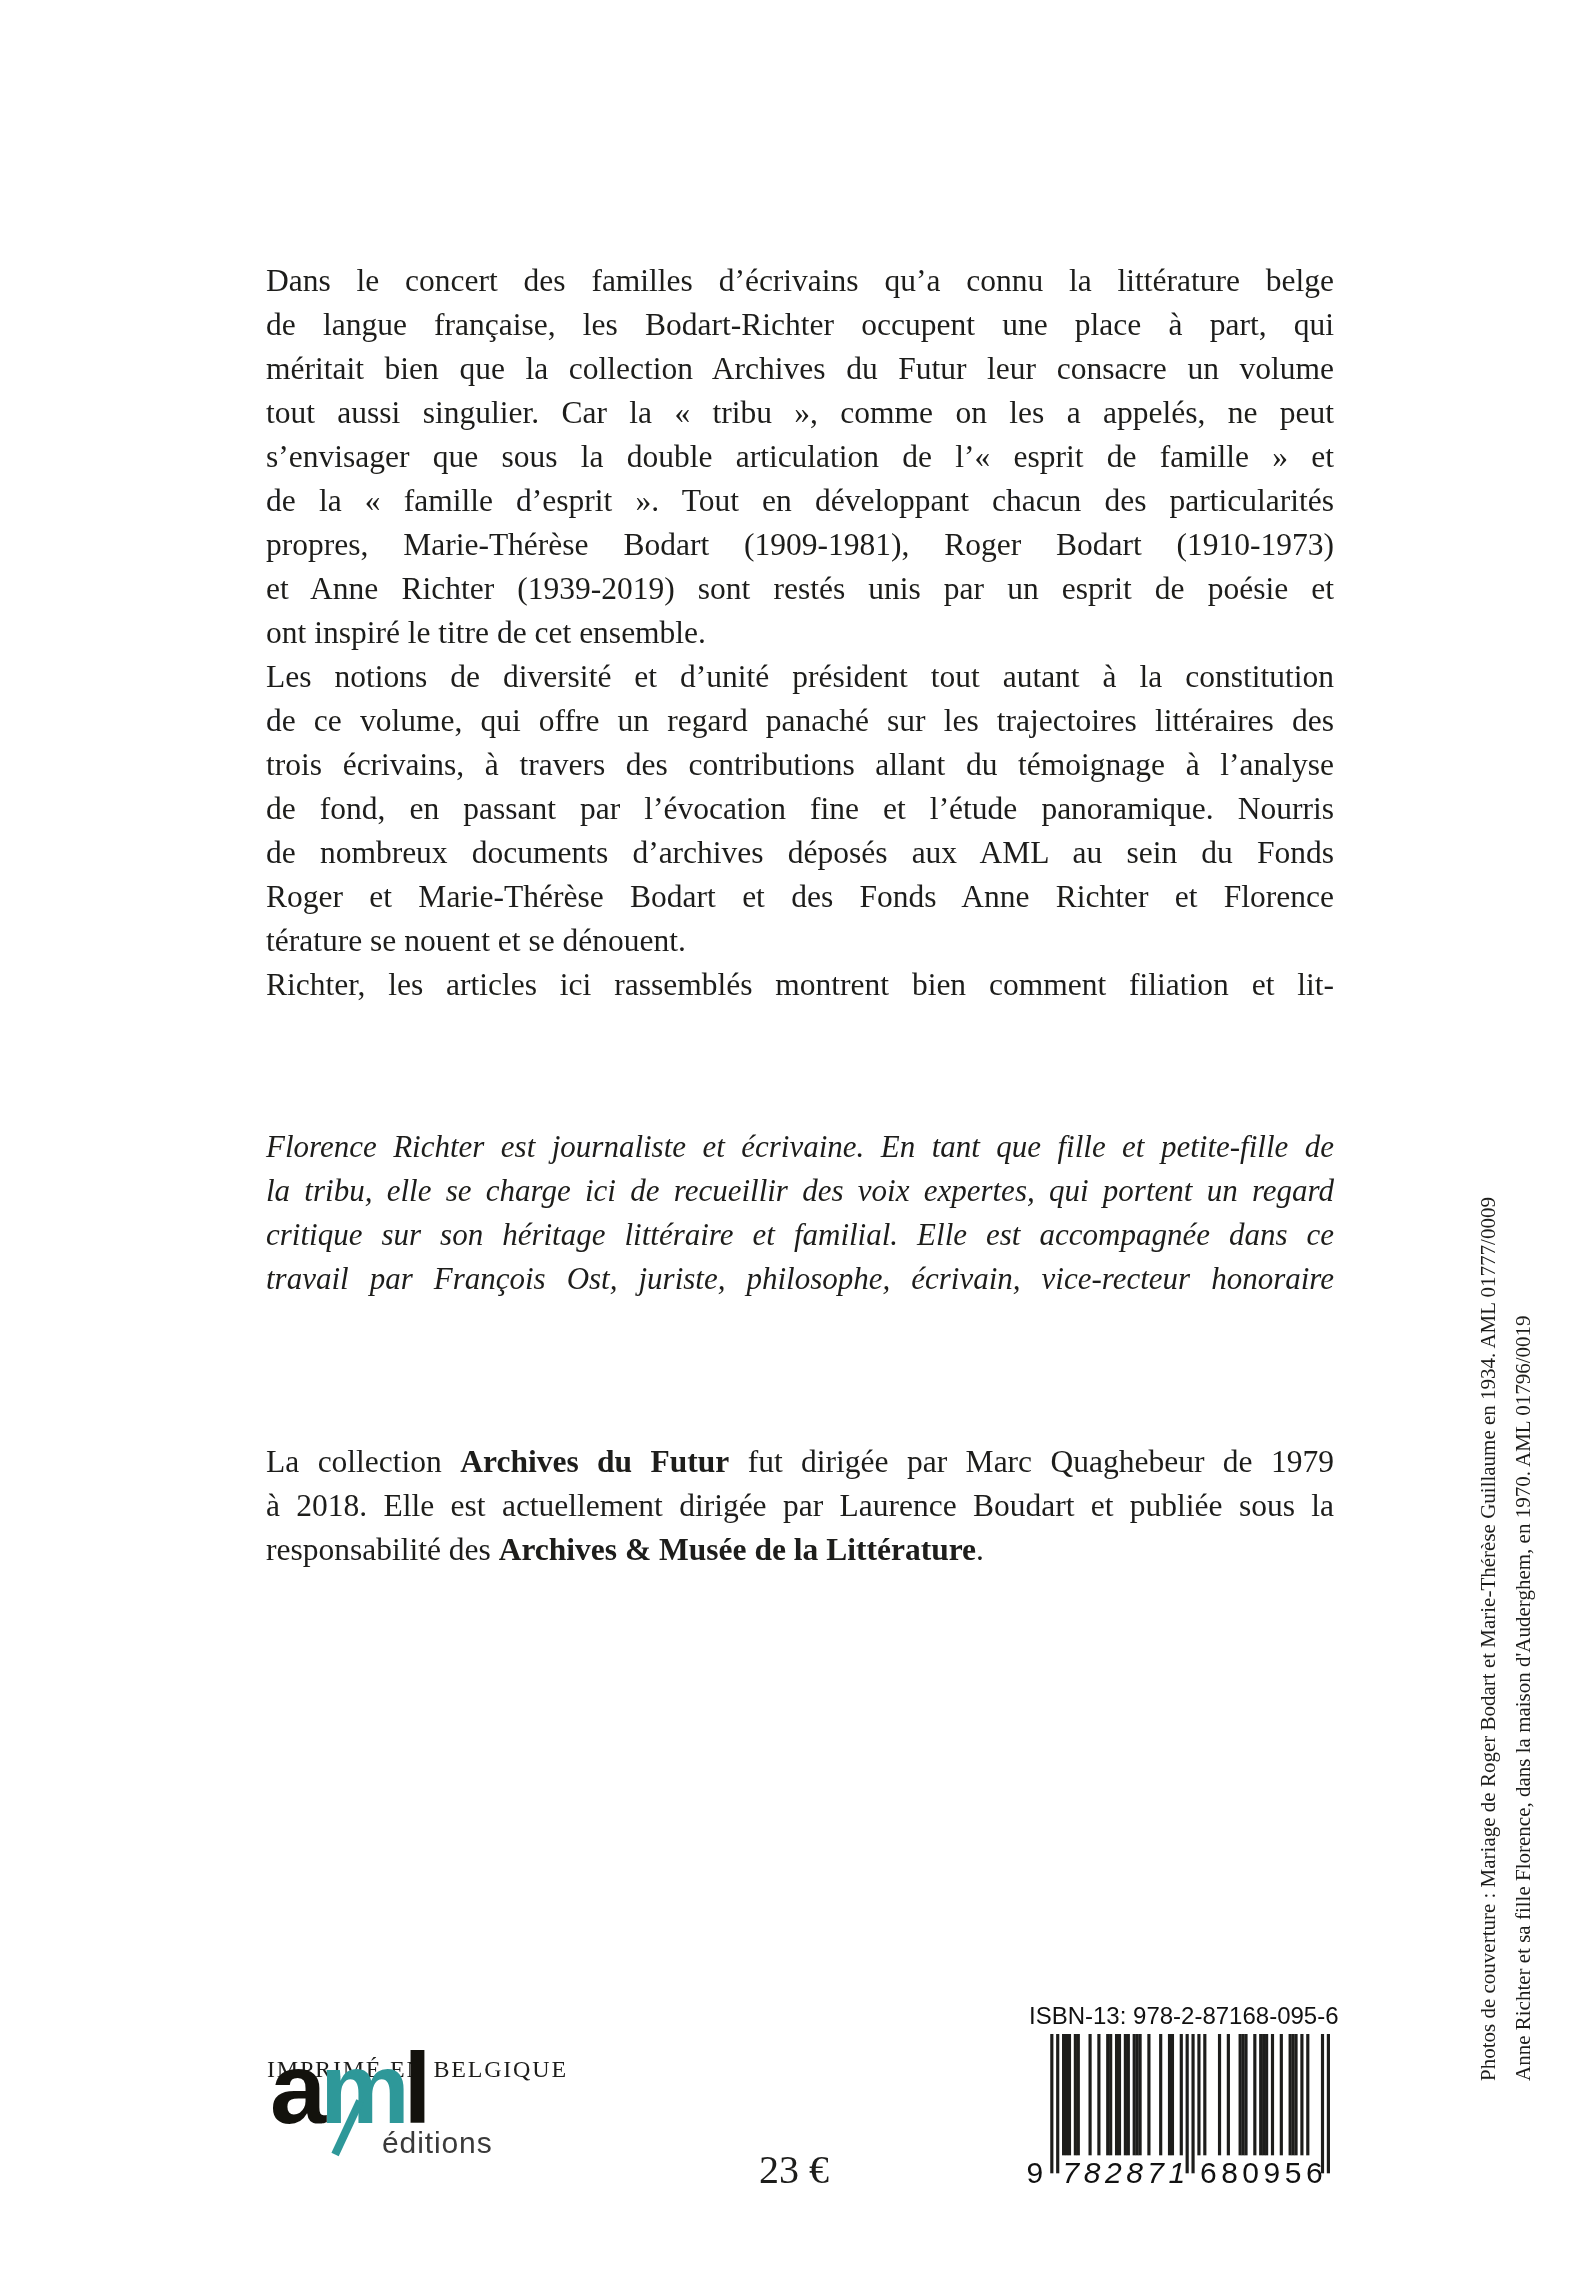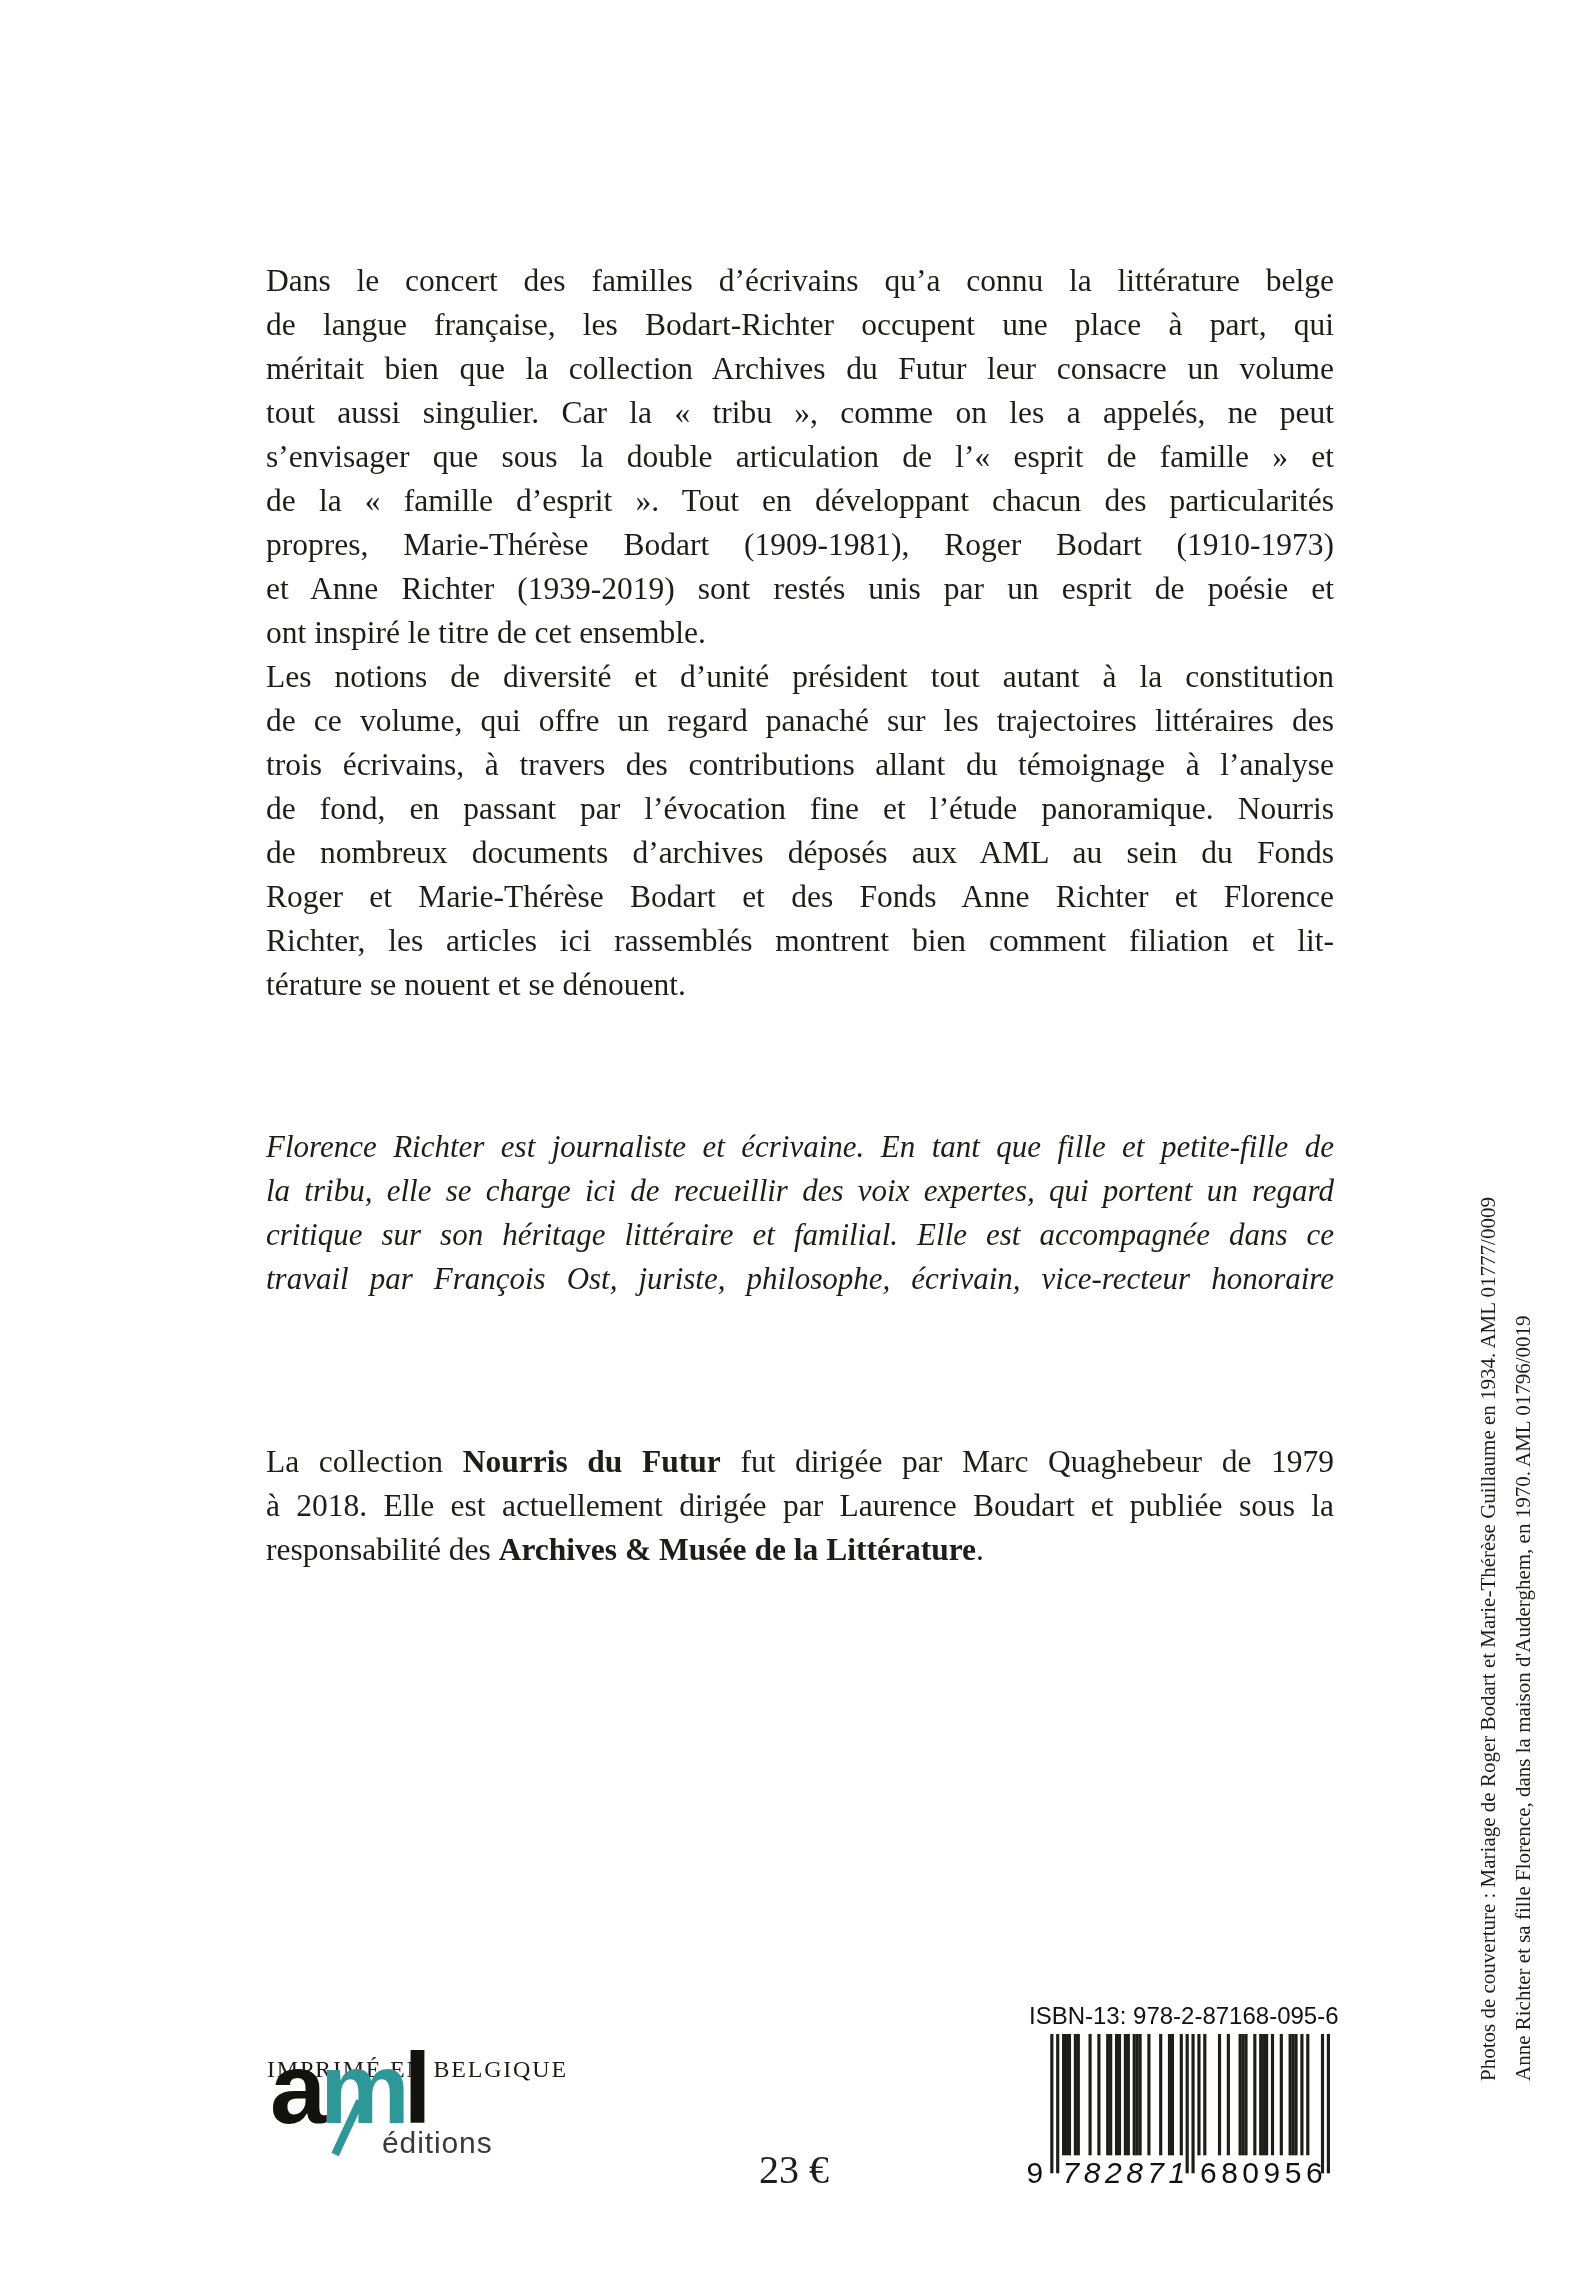--- a/index.html
+++ b/index.html
@@ -100,34 +100,34 @@
         <div class="line">et Anne Richter (1939-2019) sont restés unis par un esprit de poésie et</div>
         <div class="line last">ont inspiré le titre de cet ensemble.</div>
       </div>
     <div>
         <div class="line">Les notions de diversité et d’unité président tout autant à la constitution</div>
         <div class="line">de ce volume, qui offre un regard panaché sur les trajectoires littéraires des</div>
         <div class="line">trois écrivains, à travers des contributions allant du témoignage à l’analyse</div>
         <div class="line">de fond, en passant par l’évocation fine et l’étude panoramique. Nourris</div>
         <div class="line">de nombreux documents d’archives déposés aux AML au sein du Fonds</div>
         <div class="line">Roger et Marie-Thérèse Bodart et des Fonds Anne Richter et Florence</div>
+        <div class="line last">térature se nouent et se dénouent.</div>
         <div class="line">Richter, les articles ici rassemblés montrent bien comment filiation et lit-</div>
-        <div class="line last">térature se nouent et se dénouent.</div>
       </div>
   </section>
 
   <section class="textcol bio">
       <div class="line">Florence Richter est journaliste et écrivaine. En tant que fille et petite-fille de</div>
       <div class="line">la tribu, elle se charge ici de recueillir des voix expertes, qui portent un regard</div>
       <div class="line">critique sur son héritage littéraire et familial. Elle est accompagnée dans ce</div>
       <div class="line">travail par François Ost, juriste, philosophe, écrivain, vice-recteur honoraire</div>
     </section>
 
   <section class="textcol collection">
-      <div class="line">La collection <b>Nourris du Futur</b> fut dirigée par Marc Quaghebeur de 1979</div>
+      <div class="line">La collection <b>Archives du Futur</b> fut dirigée par Marc Quaghebeur de 1979</div>
       <div class="line">à 2018. Elle est actuellement dirigée par Laurence Boudart et publiée sous la</div>
       <div class="line last">responsabilité des <b>Archives &amp; Musée de la Littérature</b>.</div>
     </section>
 
   <div class="imprint">IMPRIMÉ EN BELGIQUE</div>
 
   <div class="logo">
     <div class="logo-word"><span class="logo-a">a</span><span class="logo-m">m</span><span class="logo-l">l</span></div>
     <div class="logo-slash"></div>
     <div class="logo-editions">éditions</div>

